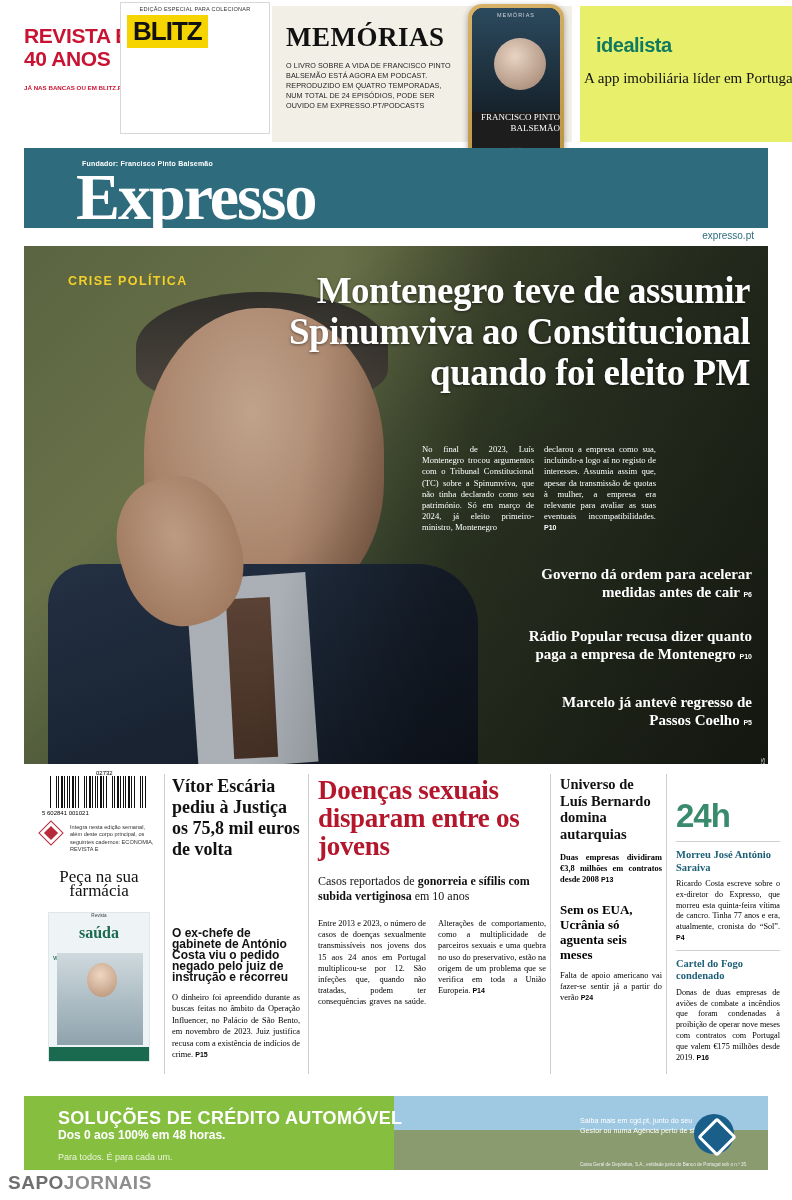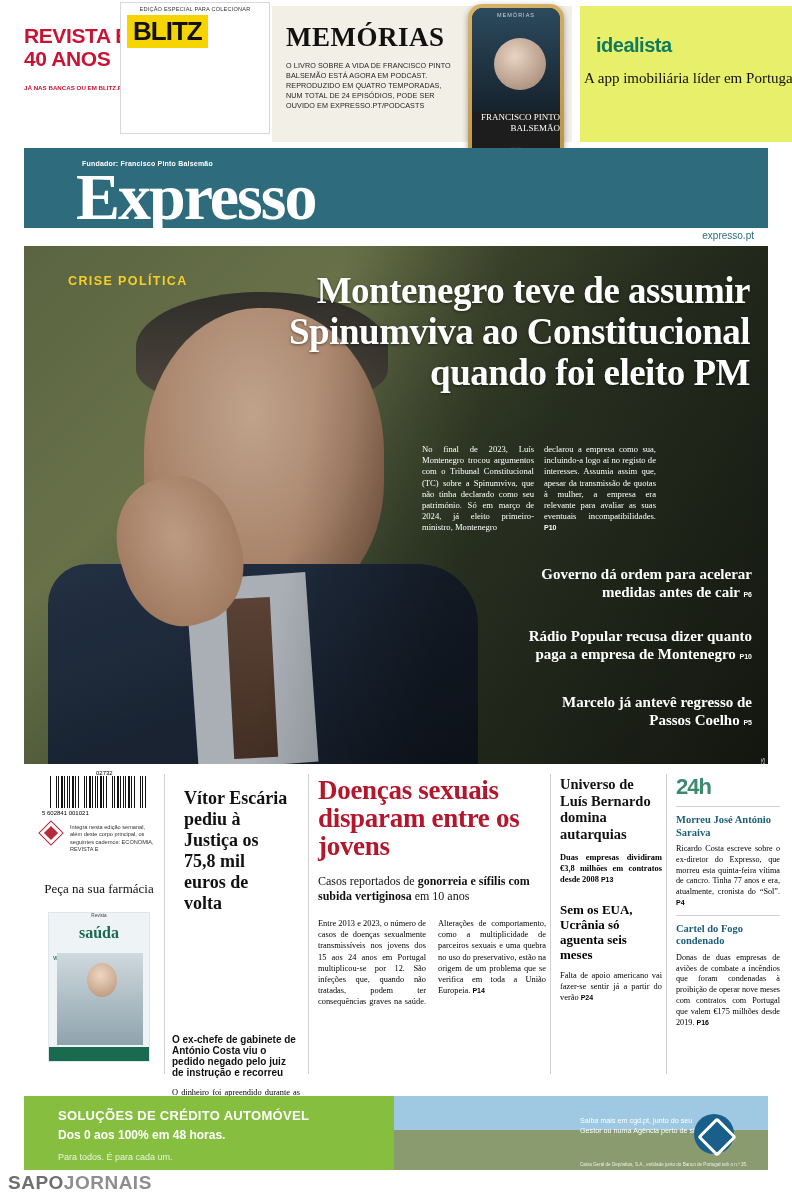--- a/index.html
+++ b/index.html
@@ -142,40 +142,40 @@
   .barcode { position:absolute; left:16px; top:6px; width:96px; height:32px;
      background:repeating-linear-gradient(90deg,#111 0 1.4px,#fff 1.4px 2.6px,#111 2.6px 3.4px,#fff 3.4px 5.6px); }
   .bc-num { position:absolute; left:62px; top:0px; font-family:"Liberation Sans", sans-serif; font-size:6px; }
   .bc-sub { position:absolute; left:8px; top:40px; font-family:"Liberation Sans", sans-serif; font-size:6px; }
   .cadernos { position:absolute; left:10px; top:54px; width:112px; font-family:"Liberation Sans", sans-serif;
               font-size:5.6px; line-height:7.4px; color:#333; padding-left:26px; }
   .diamond { position:absolute; left:8px; top:54px; width:18px; height:18px; background:#fff;
              border:1px solid #b62a3a; transform:rotate(45deg); }
   .diamond:after { content:""; position:absolute; inset:3px; background:#b62a3a; }
   .farma { position:absolute; left:6px; top:100px; width:118px; text-align:center;
-           font-family:"Liberation Serif", serif; font-size:13px; line-height:14px; color:#111;margin-top:12px; }
+           font-family:"Liberation Serif", serif; font-size:17px; line-height:14px; color:#111; }
   .minimag { position:absolute; left:14px; top:142px; width:102px; height:150px;
              background:#eef3f6; border:1px solid #dfe6ea; overflow:hidden; }
   .minimag .mm-t { font-family:"Liberation Serif", serif; font-size:16px; color:#1a6a4f;
                    text-align:center; padding-top:6px; font-weight:bold;}
   .minimag .mm-s { font-family:"Liberation Sans", sans-serif; font-size:4.6px; text-align:center; color:#444;}
   .minimag .mm-p { position:absolute; left:8px; top:40px; width:86px; height:92px;
                    background:linear-gradient(180deg,#cfd9de,#8fa3ad); }
   .minimag .mm-face { position:absolute; left:30px; top:10px; width:30px; height:34px; border-radius:50%;
                       background:radial-gradient(circle at 45% 35%,#efd7c2,#b58e72); }
   .minimag .mm-tag { position:absolute; left:4px; top:42px; font-family:"Liberation Sans", sans-serif;
                      font-size:5px; font-weight:bold; color:#1a6a4f; }
   .minimag .mm-bar { position:absolute; left:0; right:0; bottom:0; height:14px; background:#1a6a4f; }
 
   
   .c1 { left:148px; width:128px; }
-  .c1 h2 { margin:12px; font-family:"Liberation Serif", serif; font-size:18px; line-height:21px;
+  .c1 h2 { margin:0; font-family:"Liberation Serif", serif; font-size:18px; line-height:21px;
            font-weight:bold; color:#111; padding-top:6px; }
-  .c1 .sub { font-family:"Liberation Sans", sans-serif; font-size:10px; line-height:11px;
-             font-weight:bold; color:#111; margin-top:120px; }
+  .c1 .sub { font-family:"Liberation Sans", sans-serif; font-size:12px; line-height:11px;
+             font-weight:bold; color:#111; margin-top:68px; }
   .c1 .body { font-family:"Liberation Serif", serif; font-size:8.4px; line-height:11.4px;
               text-align:justify; margin-top:9px; }
 
   
   .c2 { left:294px; width:228px; }
   .c2 h2 { margin:0; padding-top:6px; font-family:"Liberation Serif", serif; font-weight:bold;
            font-size:27px; line-height:28px; color:#b4162b; letter-spacing:-.3px; }
   .c2 .sub { font-family:"Liberation Serif", serif; font-size:12px; line-height:15px;
              margin-top:14px; color:#111; }
   .c2 .sub b { font-weight:bold; }
@@ -189,35 +189,35 @@
            font-size:14.5px; line-height:16.5px; color:#111; }
   .c3 .body { font-family:"Liberation Serif", serif; font-size:8.4px; line-height:11.2px;
               margin-top:10px; font-weight:bold; text-align:justify;}
   .c3 h3 { margin:16px 0 0; font-family:"Liberation Serif", serif; font-weight:bold;
            font-size:13px; line-height:15px; }
   .c3 .body2 { font-family:"Liberation Serif", serif; font-size:8.4px; line-height:11.2px;
                margin-top:8px; text-align:justify;}
 
   
   .c4 { left:652px; width:104px; }
-  .h24 { font-family:"Liberation Sans", sans-serif; font-weight:bold; font-size:22px;
-         color:#3a8a6e; letter-spacing:-1px; padding-top:4px; }
+  .h24 { font-family:"Liberation Sans", sans-serif; font-weight:bold; font-size:33px;
+         color:#3a8a6e; letter-spacing:-1px; padding-top:4px;margin-top:23px; }
   .c4 hr { border:0; border-top:1px solid #cfcfcf; margin:6px 0 7px; }
   .c4 h4 { margin:0; font-family:"Liberation Serif", serif; font-weight:bold; font-size:10.5px;
            line-height:12.5px; color:#1d5f78; }
   .c4 p { margin:5px 0 0; font-family:"Liberation Serif", serif; font-size:8.2px;
           line-height:10.8px; text-align:justify; }
 
   
   .ad { position:absolute; left:24px; top:1096px; width:744px; height:74px; overflow:hidden;
         background:linear-gradient(90deg,#86bf3f 0 52%, #5d7f33 52% 58%, #7fa8c9 58% 100%); }
   .ad-photo { position:absolute; left:370px; top:0; width:374px; height:74px;
       background:linear-gradient(180deg,#9fc8e2 0 46%, #8a9b6f 46% 100%); }
   .ad-title { position:absolute; left:34px; top:12px; color:#fff;
-              font-family:"Liberation Sans", sans-serif; font-weight:bold; font-size:13px;
+              font-family:"Liberation Sans", sans-serif; font-weight:bold; font-size:18px;
               letter-spacing:.3px; }
   .ad-sub { position:absolute; left:34px; top:32px; color:#fff;
             font-family:"Liberation Sans", sans-serif; font-weight:bold; font-size:12px; }
   .ad-small { position:absolute; left:34px; top:56px; color:#eaf3dc;
               font-family:"Liberation Sans", sans-serif; font-size:9px; }
   .ad-right { position:absolute; left:556px; top:20px; width:130px; color:#fff;
               font-family:"Liberation Sans", sans-serif; font-size:7.2px; line-height:9.5px; }
   .ad-logo { position:absolute; right:34px; top:18px; width:40px; height:40px; border-radius:50%;
              background:#1a5f8a; }
   .ad-logo:after { content:""; position:absolute; left:9px; top:9px; width:22px; height:22px;

